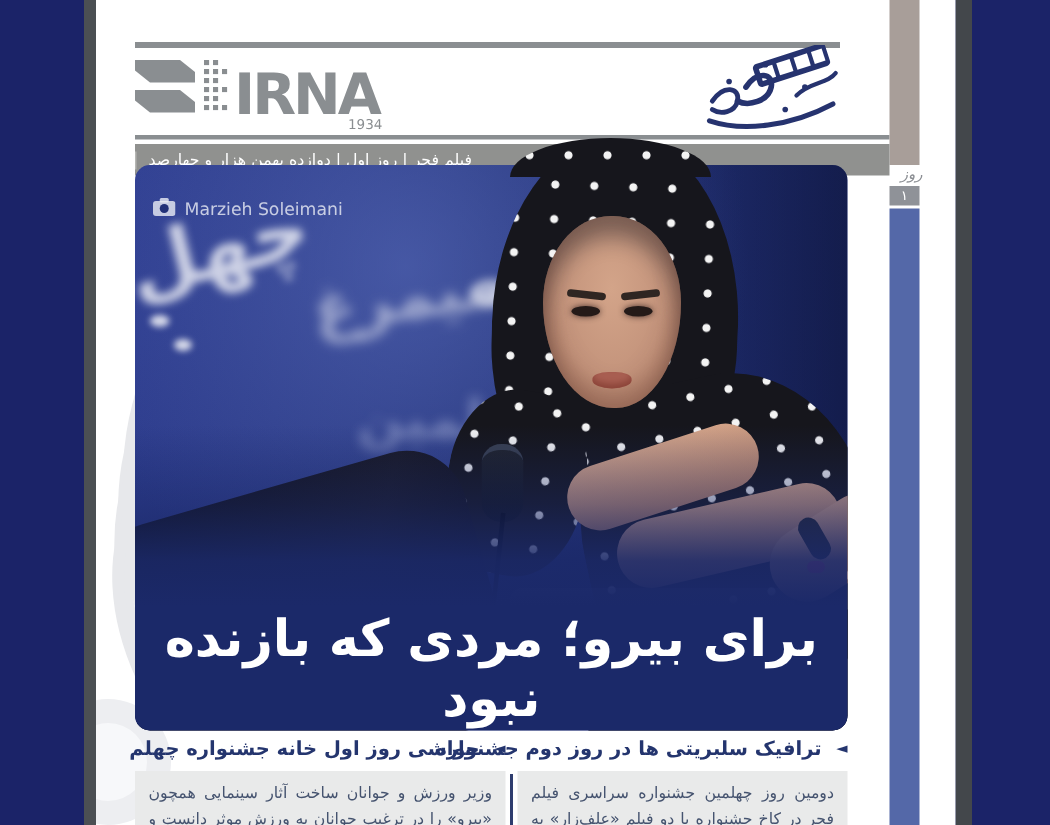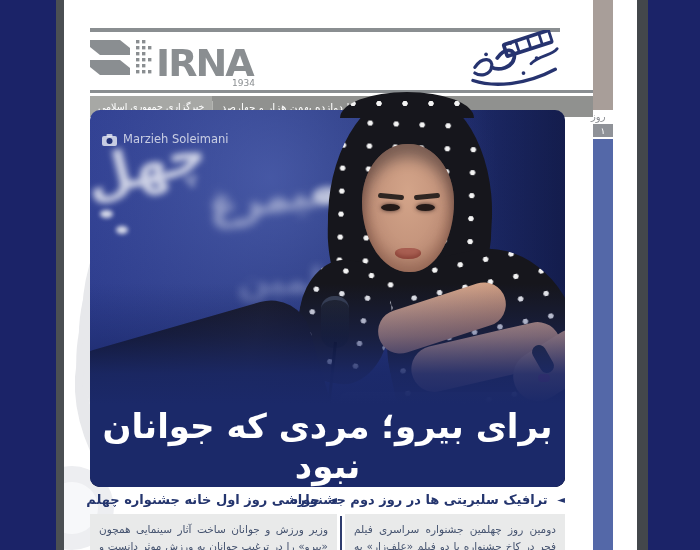--- a/index.html
+++ b/index.html
@@ -97,30 +97,30 @@
 
   .slab{position:absolute;left:250px;top:282px;width:190px;height:72px;border-radius:8px;background:rgba(130,145,200,.30);z-index:6;}
 
   .fade{position:absolute;inset:0;z-index:8;
     background:linear-gradient(180deg, rgba(27,41,105,0) 46%, rgba(27,41,105,.45) 60%, rgba(27,41,105,.9) 70%, #1b2969 78%, #1b2969 100%);}
 
   .headline{
     position:absolute;left:0;right:0;top:296px;z-index:9;text-align:center;direction:rtl;
     color:#ffffff;font-size:34px;font-weight:800;letter-spacing:-.5px;
   }
-  .credit{position:absolute;left:12px;top:22px;z-index:9;display:flex;align-items:flex-end;gap:6px;
+  .credit{position:absolute;left:12px;top:22px;z-index:9;display:flex;align-items:flex-start;gap:6px;
     color:rgba(235,238,245,.8);font-size:11.5px;}
 
   
   .scarf-top{position:absolute;left:276px;top:92px;width:134px;height:26px;z-index:6;
     border-radius:67px 67px 0 0 / 26px 26px 0 0;}
 
   
   .tab-beige{position:absolute;left:529px;top:0;width:20px;height:110px;background:#a89e99;}
-  .tab-day{position:absolute;left:527px;top:111px;width:24px;text-align:left;font-size:10px;color:#8a8d92;direction:rtl;}
+  .tab-day{position:absolute;left:527px;top:111px;width:24px;text-align:right;font-size:10px;color:#8a8d92;direction:rtl;font-style:italic;}
   .tab-num{position:absolute;left:529px;top:124px;width:20px;height:13px;background:#8f9298;color:#fff;font-size:9px;
     display:flex;align-items:center;justify-content:center;}
   .tab-blue{position:absolute;left:529px;top:139px;width:20px;height:411px;background:#5468a8;}
 
   
   .art-title{position:absolute;top:492px;direction:rtl;text-align:right;color:#24356e;font-size:13px;font-weight:bold;white-space:nowrap;}
   .art-title .marker{font-size:10px;vertical-align:1px;margin-left:5px;color:#24356e;}
   .art-title-right{left:281px;width:220px;}
   .art-title-left{left:26px;width:247px;}
   .art-box{position:absolute;top:514px;height:62px;background:#e9eaea;direction:rtl;text-align:justify;
@@ -201,21 +201,20 @@
         <circle cx="44" cy="14" r="2"></circle>
         <circle cx="72" cy="30" r="2"></circle>
         <circle cx="58" cy="46" r="2"></circle>
     </g>
   </svg>
 
   <div class="rule rule2"></div>
 
   <div class="info-bar">
     <span class="date-line">فیلم فجر | روز اول | دوازده بهمن هزار و چهارصد</span>
-    <span class="agency">خبرگزاری جمهوری اسلامی</span>
   </div>
 
   <div class="card">
     <div class="photo-glow"></div>
     <div class="photo-dark-right"></div>
 
     <div class="blur-callig bc1">چهل</div>
     <div class="blur-callig bc2">سیمرغ</div>
     <div class="blur-callig bc3">چهلمین</div>
     <div class="bdot bdot1"></div>
@@ -246,21 +245,21 @@
 
     <div class="credit">
       <svg width="15" height="12" viewBox="0 0 15 12">
         <rect x="0" y="2" width="15" height="10" rx="2" fill="rgba(235,238,245,.8)"></rect>
         <rect x="4.5" y="0" width="6" height="3" rx="1" fill="rgba(235,238,245,.8)"></rect>
         <circle cx="7.5" cy="7" r="3" fill="#223178"></circle>
       </svg>
       <span>Marzieh Soleimani</span>
     </div>
 
-    <div class="headline">برای بیرو؛ مردی که جوانان نبود</div>
+    <div class="headline">برای بیرو؛ مردی که بازنده نبود</div>
   </div>
 
   <div class="scarf-top dots"></div>
 
   <div class="tab-beige"></div>
   <div class="tab-day">روز</div>
   <div class="tab-num">۱</div>
   <div class="tab-blue"></div>
 
   <div class="art-title art-title-right">

